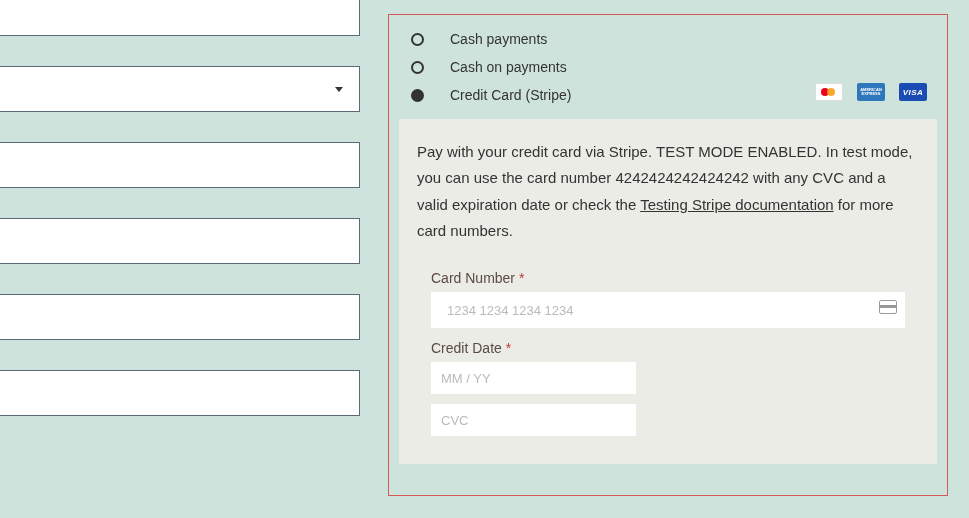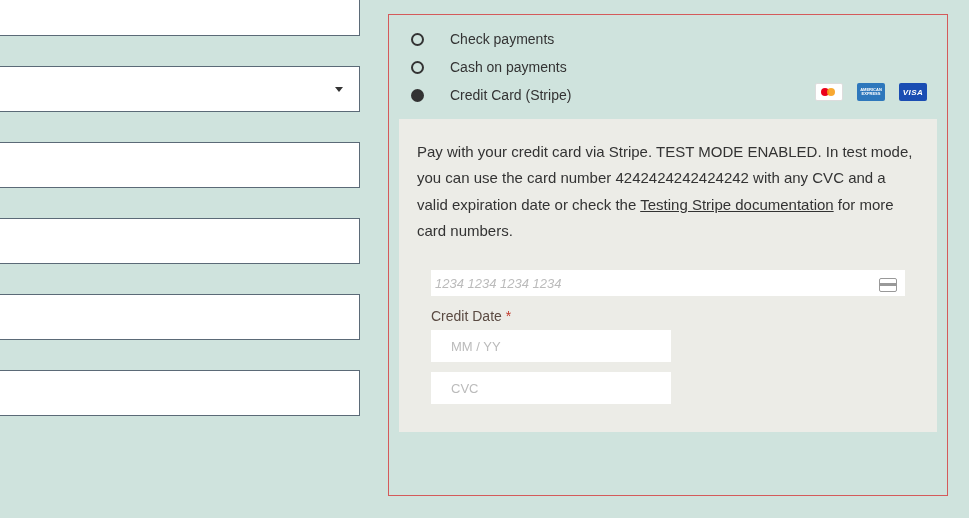--- a/index.html
+++ b/index.html
@@ -113,49 +113,48 @@
     font-size: 14px;
     color: #5a4a42;
     margin-bottom: 6px;
     display: block;
   }
   .req { color: #c0392b; }
   .card-input {
     width: 100%;
     background: #fff;
     border: none;
-    height: 26px;
-    padding: 6px 4px;
+    height: 36px;
+    padding: 6px 16px;
     font-size: 13px;
     color: #bbb;
     margin-bottom: 12px;
     position: relative;
-    font-style: italic;
   }
   .card-input-wrap {
     position: relative;
     margin-bottom: 12px;
   }
   .card-input-wrap .card-input { margin-bottom: 0; }
   .card-img-icon {
     position: absolute;
     right: 8px;
     top: 8px;
     width: 18px;
     height: 14px;
     border: 1px solid #999;
     border-radius: 2px;
     background: linear-gradient(#fff 0 35%, #999 35% 55%, #fff 55% 100%);
   }
   .small-input {
-    width: 240px;
+    width: 205px;
     background: #fff;
     border: none;
     height: 32px;
-    padding: 6px 20px;
+    padding: 6px 10px;
     font-size: 13px;
     color: #bbb;
     margin-bottom: 10px;
     display: block;
   }
   ::placeholder { color: #bbb; }
 </style>
 </head>
 <body>
 
@@ -165,21 +164,21 @@
   <div class="input-box">eet name</div>
   <div class="input-box">etc. (optional)</div>
   <div class="input-box"></div>
   <div class="input-box"></div>
 </div>
 
 <div class="payment-panel">
 
   <div class="radio-row">
     <span class="radio"></span>
-    <span>Check payments</span>
+    <span>Cash payments</span>
   </div>
 
   <div class="radio-row">
     <span class="radio"></span>
     <span>Cash on payments</span>
   </div>
 
   <div class="radio-row">
     <span class="radio selected"></span>
     <span>Credit Card (Stripe)</span>
@@ -189,20 +188,24 @@
       <div class="card-icon visa" style="font-size:8px; font-style:italic; letter-spacing:0.5px;">VISA</div>
     </div>
   </div>
 
   <div class="stripe-box">
     <p class="stripe-desc">
       <span>Pay with your credit card via Stripe. TEST MODE ENABLED. In test mode, you can use the card number 4242424242424242 with any CVC and a valid expiration date or check the </span><a href="#">Testing Stripe documentation</a><span> for more card numbers.</span>
     </p>
 
     <div class="card-form">
+      <label class="field-label">
+        <span>Card Number</span>
+        <span class="req">*</span>
+      </label>
       <div class="card-input-wrap">
         <input class="card-input" placeholder="1234 1234 1234 1234" style="">
         <span class="card-img-icon"></span>
       </div>
 
       <label class="field-label">
         <span>Credit Date</span>
         <span class="req">*</span>
       </label>
       <input class="small-input" placeholder="MM / YY" style="">

